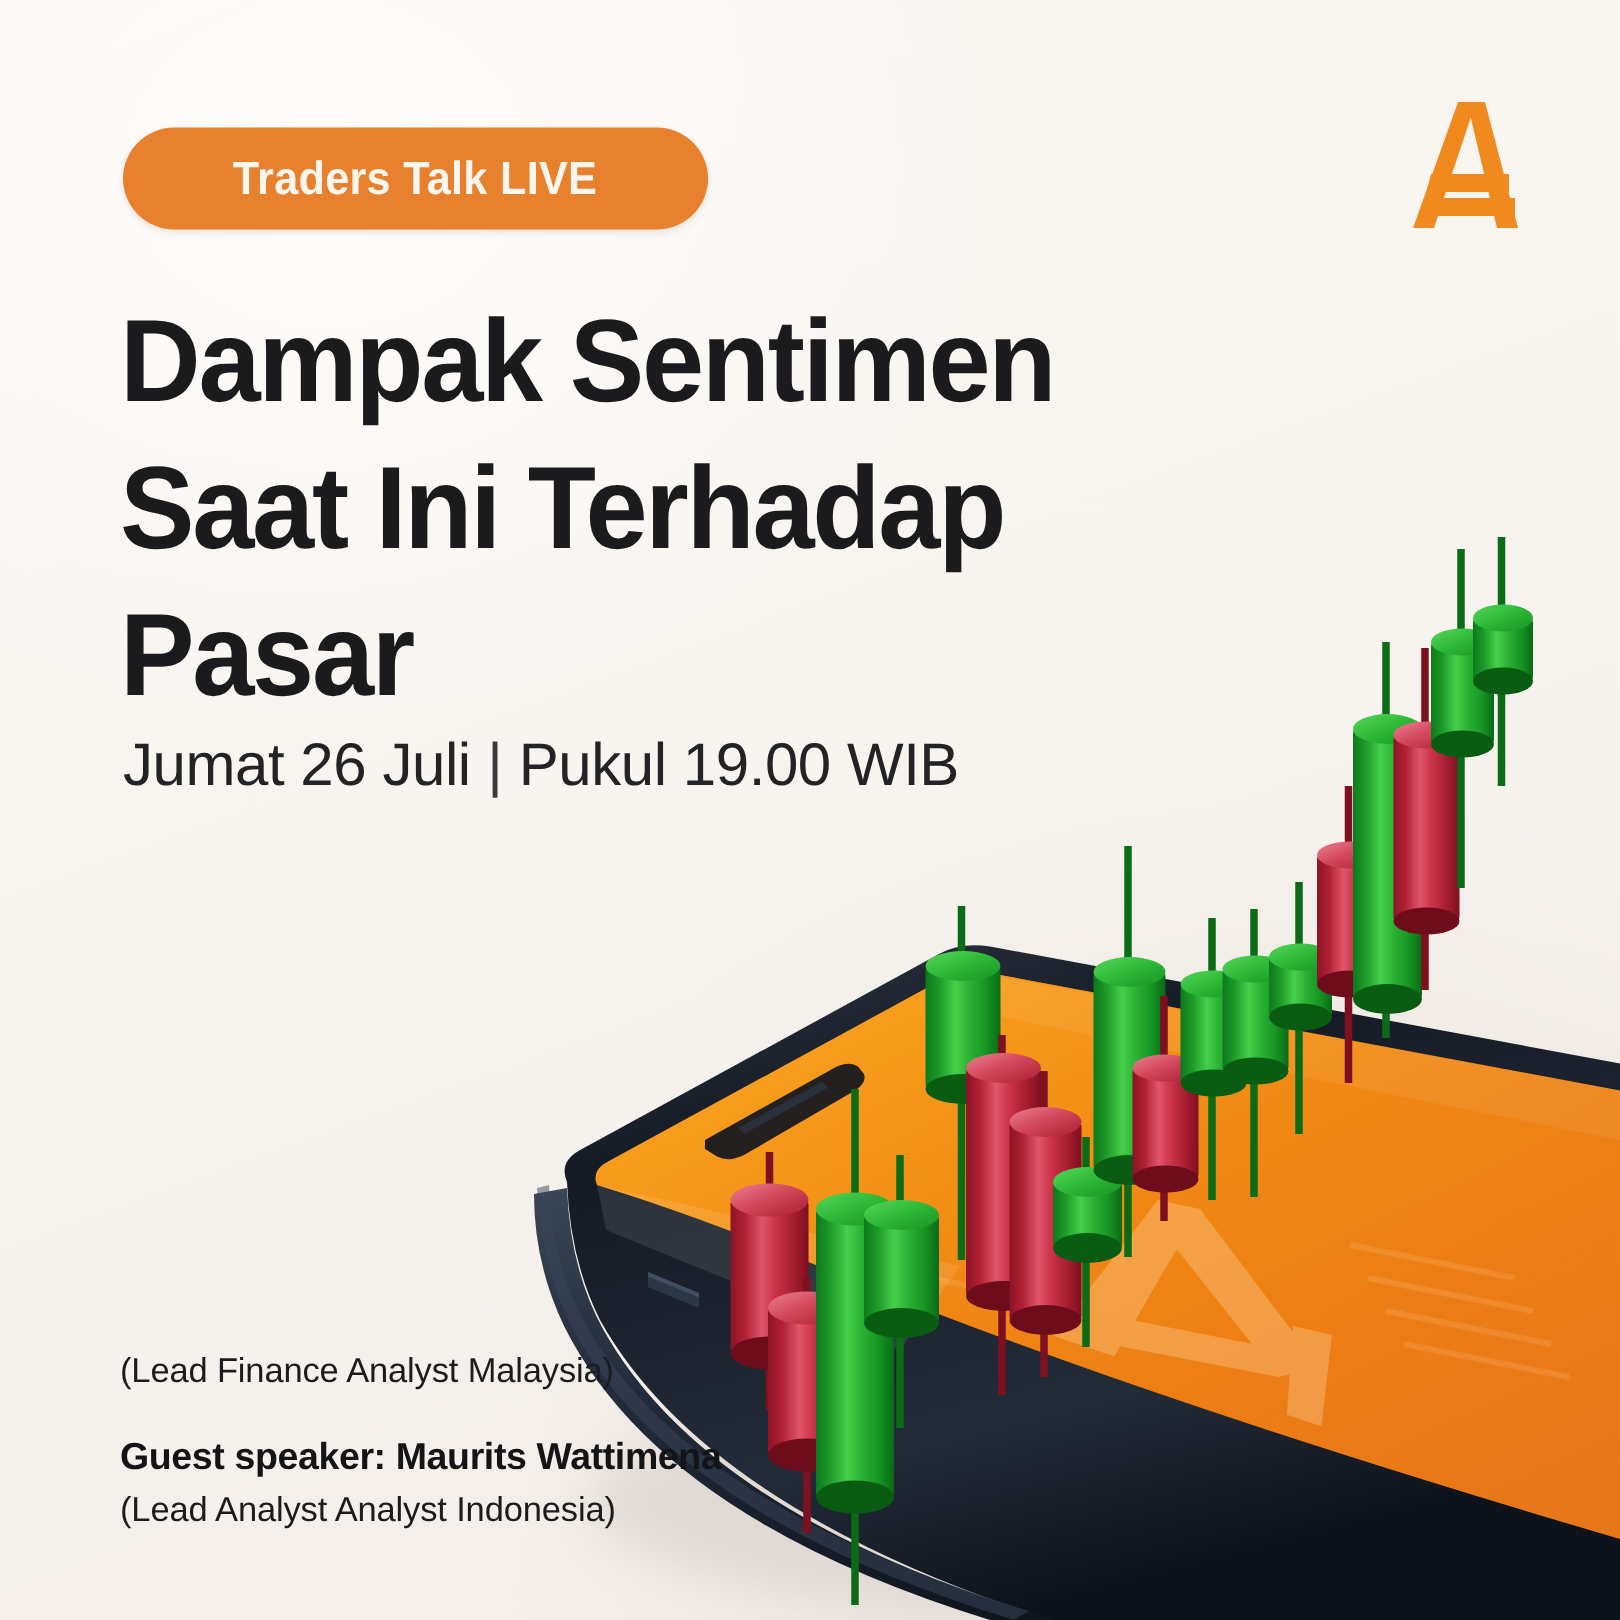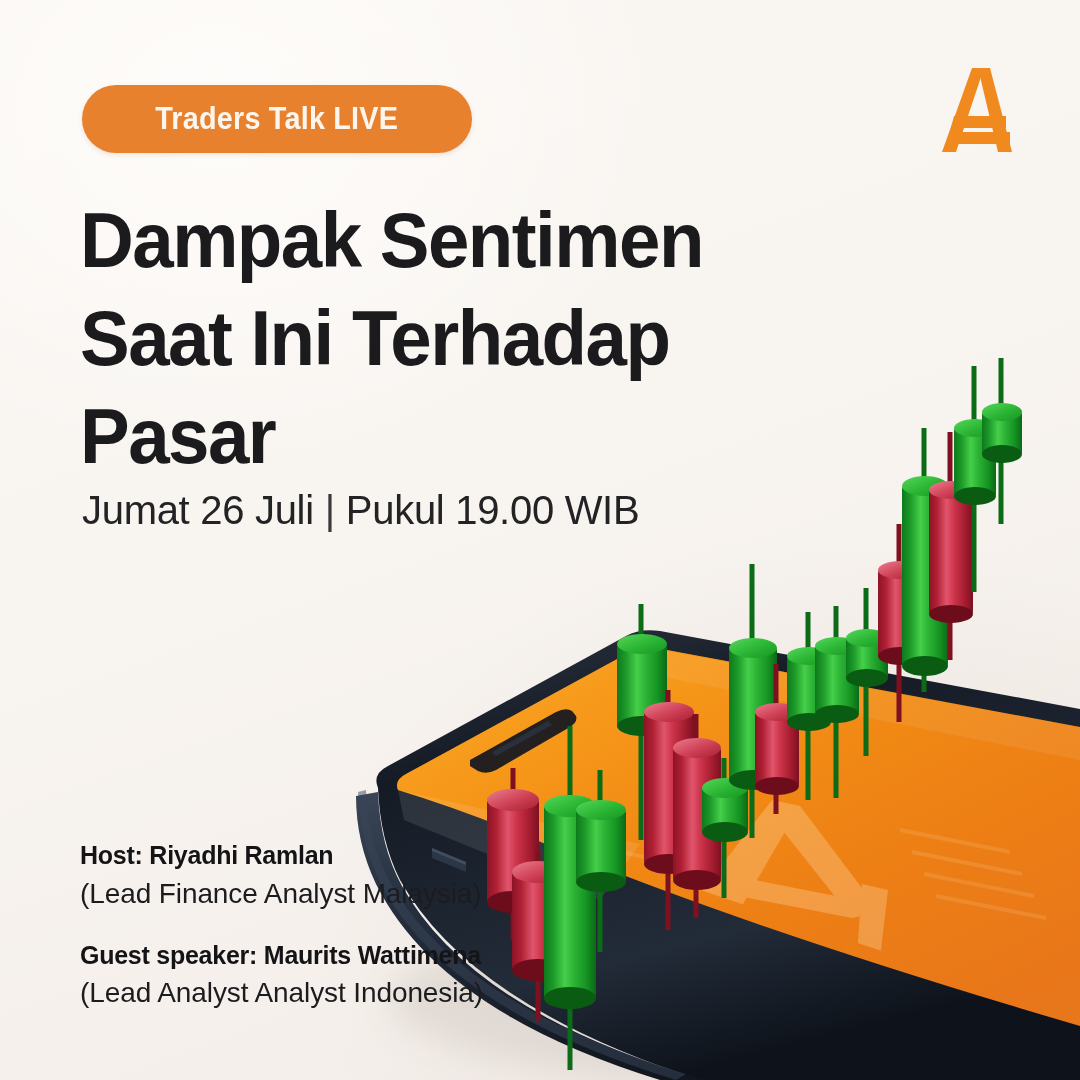--- a/index.html
+++ b/index.html
@@ -96,32 +96,32 @@
   }
 
   
   .credits {
     position: absolute;
     left: 80px;
     bottom: 58px;
     z-index: 40;
   }
   .credit-block { margin-bottom: 26px; }
-  .credit-block:last-child { margin-bottom: 10px; }
+  .credit-block:last-child { margin-bottom: 0; }
   .credit-name {
     color: #141416;
     font-size: 25px;
     font-weight: 700;
     letter-spacing: -0.25px;
     line-height: 1.3;
     white-space: nowrap;
   }
   .credit-role {
     color: #1c1c1f;
-    font-size: 28px;
+    font-size: 23px;
     font-weight: 400;
     letter-spacing: -0.1px;
     line-height: 1.35;
     margin-top: 3px;
     white-space: nowrap;
   }
 
   
   .art {
     position: absolute;
@@ -407,21 +407,20 @@
     <span class="ln">Saat Ini Terhadap</span>
     <span class="ln">Pasar</span>
   </h1>
 
   <div class="datetime">
     <span>Jumat 26 Juli</span><span class="sep">|</span><span>Pukul 19.00 WIB</span>
   </div>
 
   <div class="credits">
     <div class="credit-block">
-      <div class="credit-name">Host: Riyadhi Ramlan</div>
       <div class="credit-role">(Lead Finance Analyst Malaysia)</div>
     </div>
     <div class="credit-block">
       <div class="credit-name">Guest speaker: Maurits Wattimena</div>
       <div class="credit-role">(Lead Analyst Analyst Indonesia)</div>
     </div>
   </div>
 
 </div>
 

